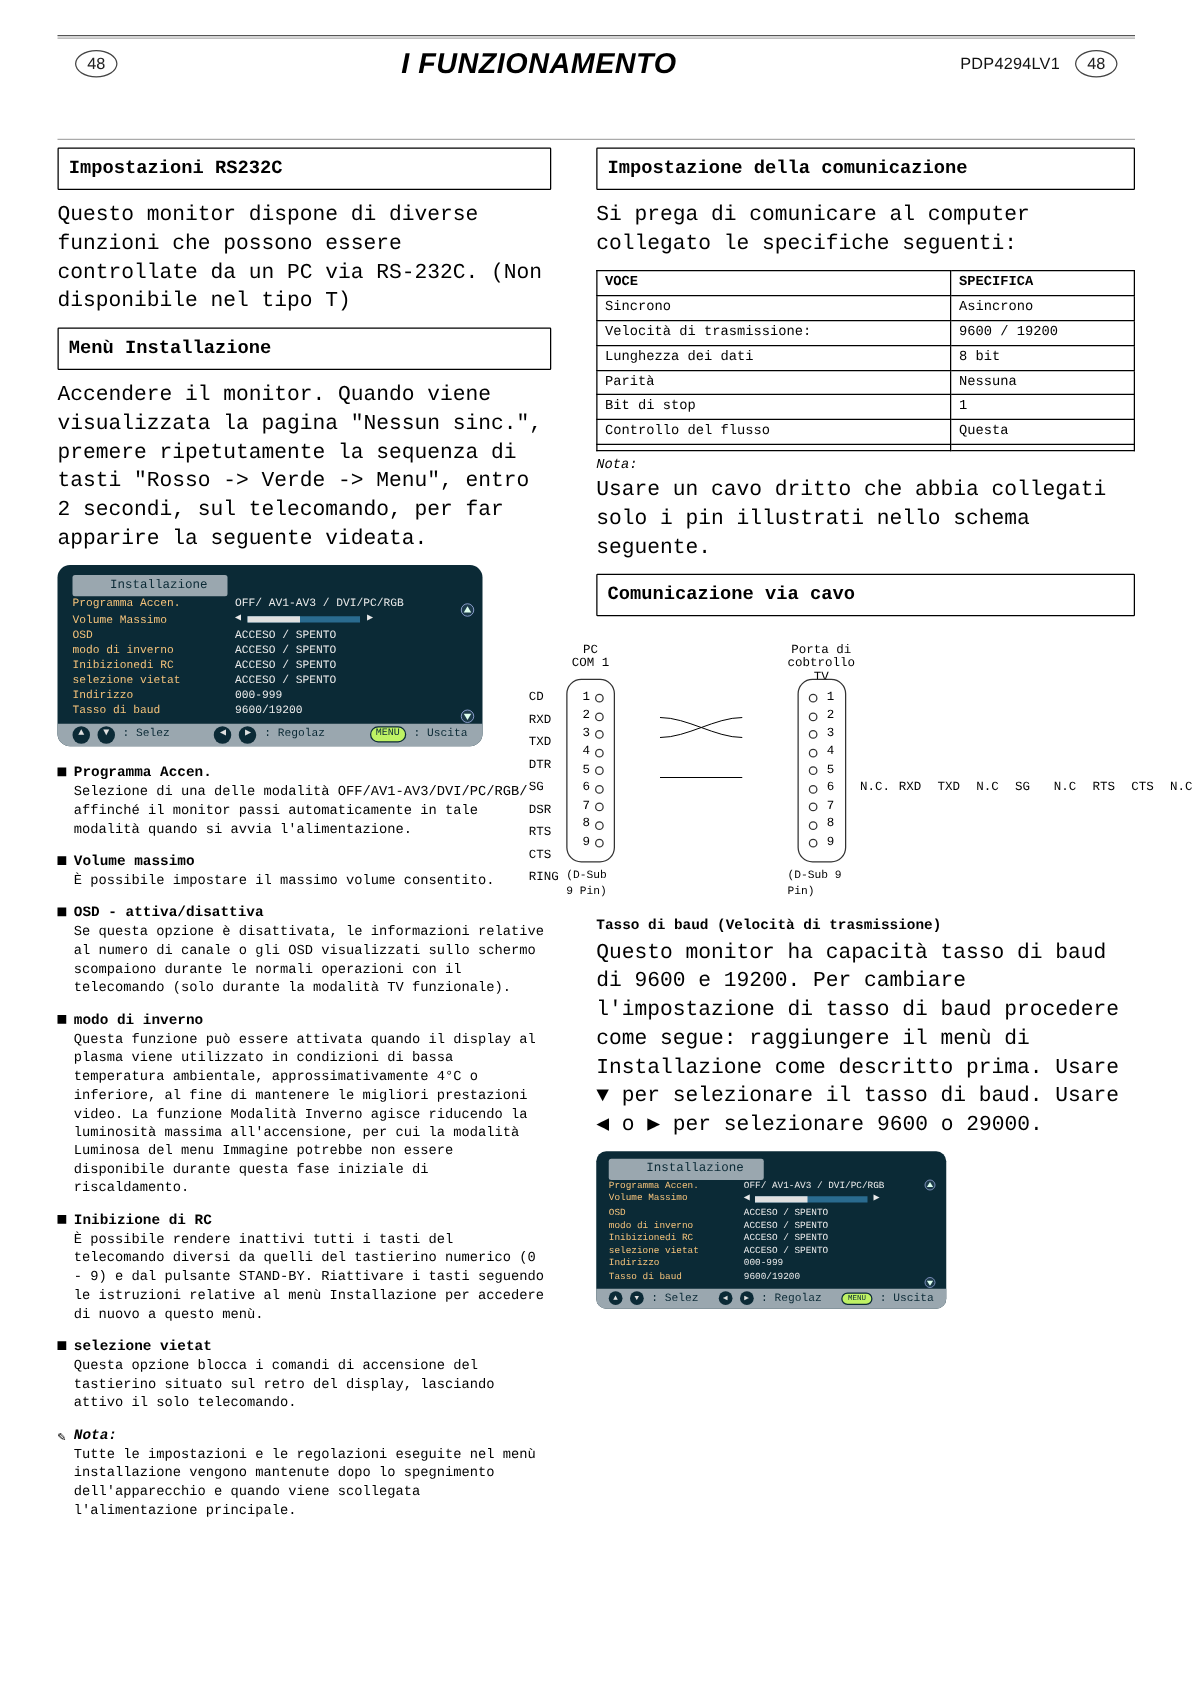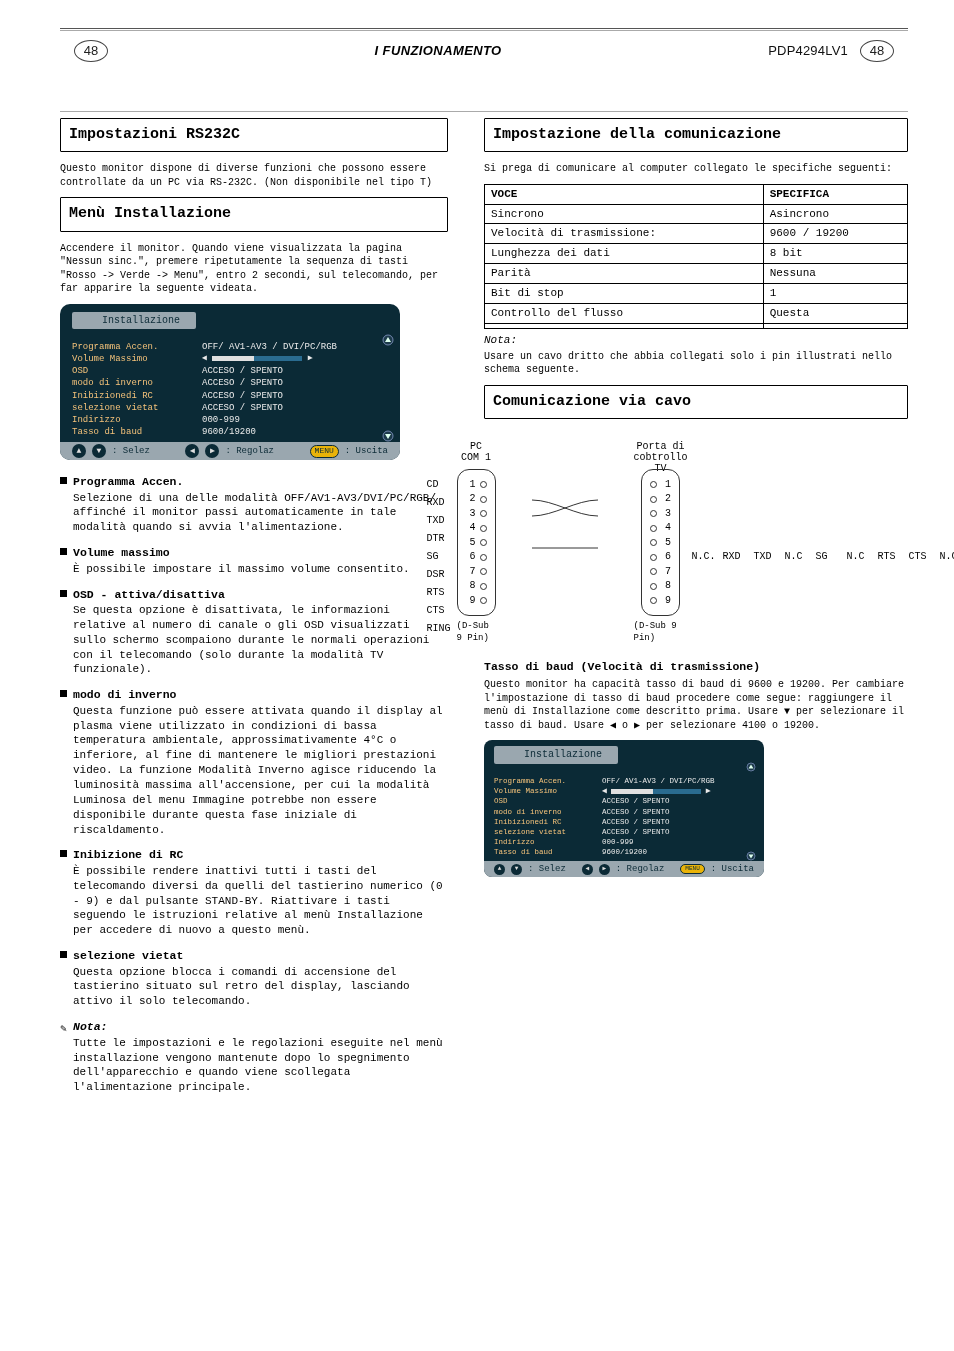--- a/index.html
+++ b/index.html
@@ -1,47 +1,47 @@
 <!DOCTYPE html>
 <html><head>
 <meta charset="utf-8">
 <style>
   * { box-sizing: border-box; margin: 0; padding: 0; }
   body { width: 954px; min-height: 1351px; background: #fff; font-family: Arial, Helvetica, sans-serif; color: #000; font-size: 11px; line-height: 1.35; }
-  .page { padding: 28px 46px 20px 60px; }
+  .page { padding: 28px 46px 20px 46px; }
   .header-line-top { border-top: 1px solid #555; border-bottom: 1px solid #aaa; height: 3px; margin-bottom: 0; }
   .header-line-bottom { border-bottom: 1px solid #aaa; height: 1px; margin-top: 40px; }
   .header-inner { display:flex; align-items:center; justify-content:space-between; padding:0 14px; height:40px; }
   .oval { width:34px; height:22px; border:1px solid #444; border-radius:50%; display:flex; align-items:center; justify-content:center; font-size:13px; color:#222; }
-  .header-title { flex:1; text-align:center; font-size:13px; font-style:italic; font-weight:bold; letter-spacing:0.4px; }
+  .header-title { flex:1; text-align:center; font-size:23px; font-style:italic; font-weight:bold; letter-spacing:0.4px; }
   .header-model { font-size:13px; letter-spacing:0.2px; color:#111; }
   .two-col { display:flex; gap:36px; margin-top:6px;font-family:Liberation Mono, monospace; }
   .col { width:50%; }
   .section-box { border:1px solid #000; border-radius:1px; padding:6px 8px; font-size:15px; font-weight:bold; margin-bottom:10px; }
   .section-box.small { font-size:15px; }
-  .body-text { font-size:10px; margin-bottom:8px; }
+  .body-text { font-size:17px; margin-bottom:8px; }
   table.spec { width:100%; border-collapse:collapse; font-size:11px; margin-bottom:4px; }
   table.spec th, table.spec td { border:1px solid #000; padding:2px 6px; text-align:left; }
   table.spec th { font-weight:bold; }
   .note-title { font-style:italic; font-size:11px; margin-bottom:2px; }
   .osd-panel { background:#0b2a36; border-radius:10px; padding:8px 12px 4px; color:#eaeaea; font-size:9px; width:340px; margin:6px 0 14px 0; position:relative; }
   .osd-panel.small { width:280px; font-size:7.5px; border-radius:8px; padding:6px 10px 4px; }
-  .osd-tab { background:#9aa7af; color:#0b2a36; display:inline-block; padding:2px 16px 2px 30px; border-radius:2px; font-size:10px; margin-bottom:12px; }
+  .osd-tab { background:#9aa7af; color:#0b2a36; display:inline-block; padding:2px 16px 2px 30px; border-radius:2px; font-size:10px; margin-bottom:0; }
   .osd-row { display:flex; justify-content:flex-start; gap:22px; }
   .osd-row .k { width:108px; color:#f4c27a; }
   .osd-row .v { color:#eaeaea; flex:1; }
   .osd-panel.small .osd-row .k { width:86px; }
   .osd-slider { width:90px; height:5px; background:#2a6b8f; display:inline-block; vertical-align:middle; position:relative; }
   .osd-slider::before { content:""; position:absolute; left:0; top:0; bottom:0; width:42px; background:#e0e0e0; }
   .osd-arrow-l, .osd-arrow-r { display:inline-block; font-size:8px; vertical-align:middle; color:#eaeaea; }
   .osd-footer { display:flex; justify-content:space-between; align-items:center; background:#9aa7af; margin:4px -12px -4px -12px; padding:2px 12px; border-radius:0 0 10px 10px; color:#0b2a36; font-size:9px; }
   .osd-panel.small .osd-footer { margin:4px -10px -4px -10px; padding:2px 10px; border-radius:0 0 8px 8px; }
   .pill { display:inline-flex; gap:6px; align-items:center; }
   .circ { display:inline-flex; align-items:center; justify-content:center; width:14px; height:14px; border-radius:50%; background:#0b2a36; color:#e0e0e0; font-size:8px; }
-  .menu-pill { border-radius:8px; border:1px solid #0b2a36; padding:0 4px; font-size:8px; background:#eab308; }
+  .menu-pill { border-radius:8px; border:1px solid #0b2a36; padding:0 4px; font-size:8px; background:#bef264; }
   .bullet-block { display:flex; gap:6px; margin-bottom:10px; }
   .bullet-block .sq { width:7px; height:7px; background:#000; margin-top:3px; flex:none; }
   .bullet-block.note .sq { background:none; }
   .bullet-block .txt { flex:1; }
   .bullet-block .hd { font-weight:bold; font-size:11.5px; margin-bottom:1px; }
   .bullet-block .bd { font-size:11px; }
   .pencil { font-size:11px; }
   .pin-diagram { display:flex; justify-content:center; gap:36px; margin:22px 0 10px; font-size:10px; }
   .pin-col { display:flex; flex-direction:column; align-items:center; }
   .pin-title { text-align:center; height:26px; line-height:1.1; margin-bottom:2px; }
@@ -373,21 +373,21 @@
               <div class="pin-label-r" style="height: 17px; line-height: 17px;">SG</div>
               <div class="pin-label-r" style="height: 17px; line-height: 17px;">N.C</div>
               <div class="pin-label-r" style="height: 17px; line-height: 17px;">RTS</div>
               <div class="pin-label-r" style="height: 17px; line-height: 17px;">CTS</div>
               <div class="pin-label-r" style="height: 17px; line-height: 17px;">N.C.</div>
             </div>
         </div>
       </div>
 
       <div class="baud-heading">Tasso di baud (Velocità di trasmissione)</div>
-      <p class="body-text">Questo monitor ha capacità tasso di baud di 9600 e 19200. Per cambiare l'impostazione di tasso di baud procedere come segue: raggiungere il menù di Installazione come descritto prima. Usare ▼ per selezionare il tasso di baud. Usare ◀ o ▶ per selezionare 4100 o 19200.</p>
+      <p class="body-text">Questo monitor ha capacità tasso di baud di 9600 e 19200. Per cambiare l'impostazione di tasso di baud procedere come segue: raggiungere il menù di Installazione come descritto prima. Usare ▼ per selezionare il tasso di baud. Usare ◀ o ▶ per selezionare 9600 o 29000.</p>
 
       <div class="osd-panel small">
         <div class="osd-tab">Installazione</div>
         <svg class="scroll-dot scroll-up" style="top:22px;">
             <circle cx="5" cy="5" r="4" fill="#1c3a4a" stroke="#9ad" stroke-width="0.6"></circle>
             <polygon points="5,2.5 7.5,6.5 2.5,6.5" fill="#dfe"></polygon>
           </svg>
         <div id="osd-rows-small">
             <div class="osd-row">
               <span class="k">Programma Accen.</span>

